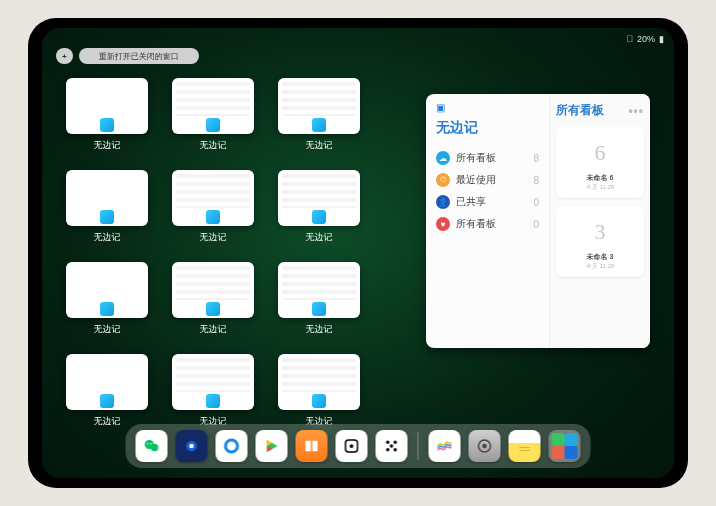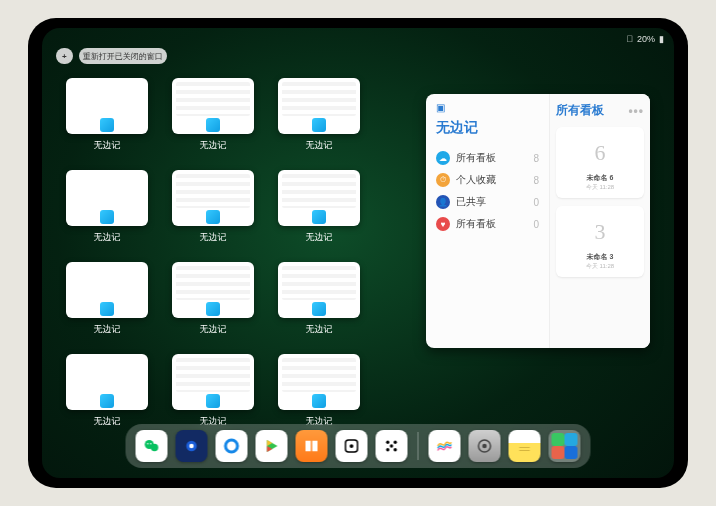--- a/index.html
+++ b/index.html
@@ -54,21 +54,21 @@
     left: 14px;
     display: flex;
     gap: 6px;
   }
   .pill {
     background: rgba(230,230,230,0.9);
     border-radius: 10px;
     height: 16px;
     display: flex;
     align-items: center;
-    padding: 0 4px;
+    padding: 0 20px;
     font-size: 8px;
     color: #333;
   }
   .pill-plus { padding: 0 6px; font-weight:bold; }
 
   
   .grid {
     position: absolute;
     top: 50px;
     left: 24px;
@@ -334,21 +334,21 @@
             <div class="side-item">
               <span class="side-left">
                 <span class="side-icon ic-blue">☁</span>
                 <span>所有看板</span>
               </span>
               <span class="side-count">8</span>
             </div>
             <div class="side-item">
               <span class="side-left">
                 <span class="side-icon ic-orange">⏱</span>
-                <span>个人收藏</span>
+                <span>最近使用</span>
               </span>
               <span class="side-count">8</span>
             </div>
             <div class="side-item">
               <span class="side-left">
                 <span class="side-icon ic-navy">👤</span>
                 <span>已共享</span>
               </span>
               <span class="side-count">0</span>
             </div>

